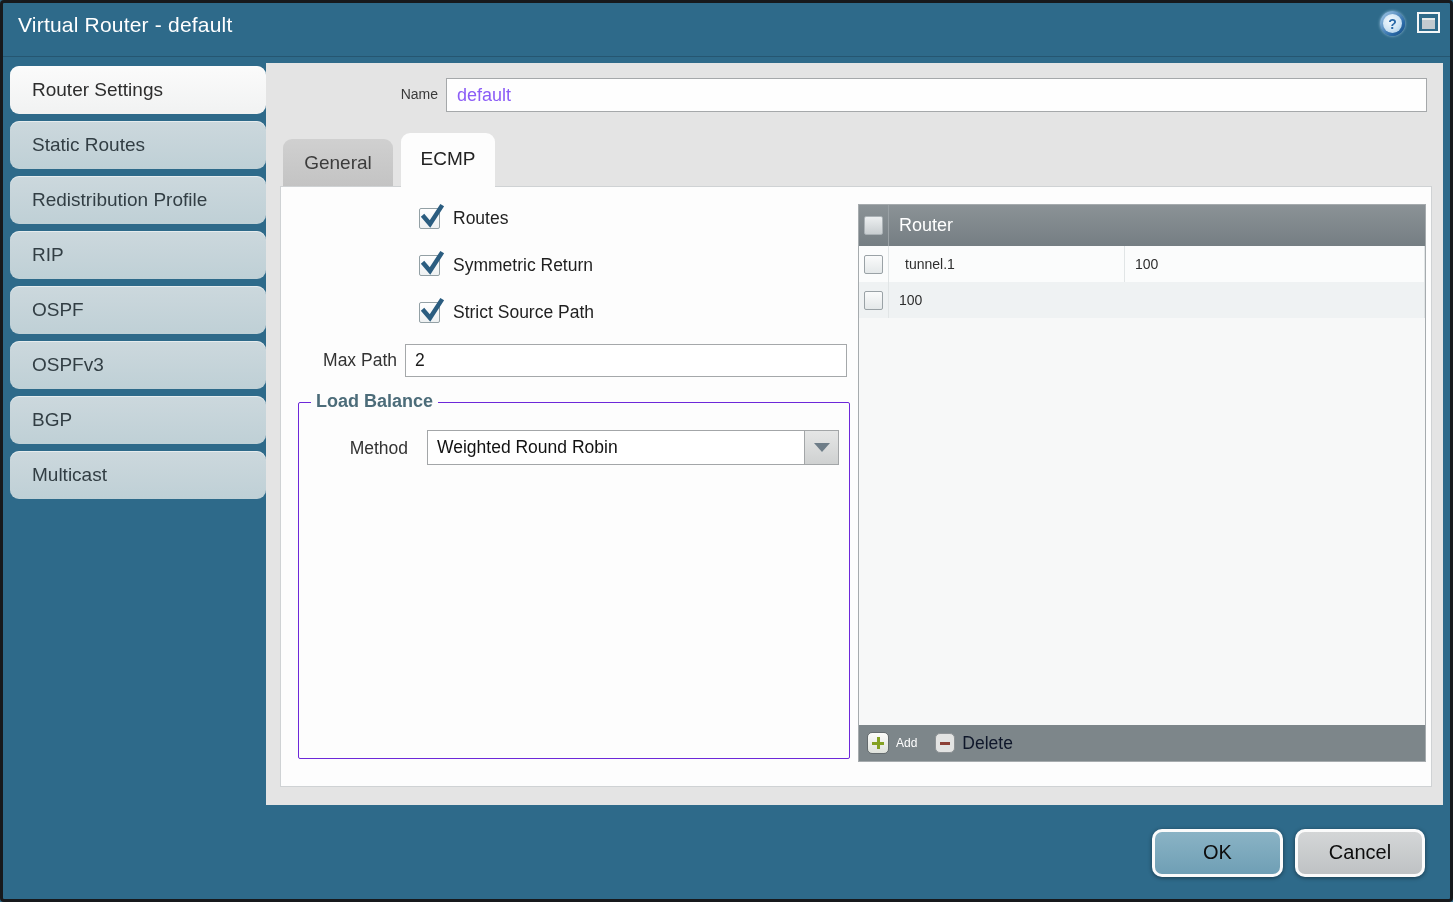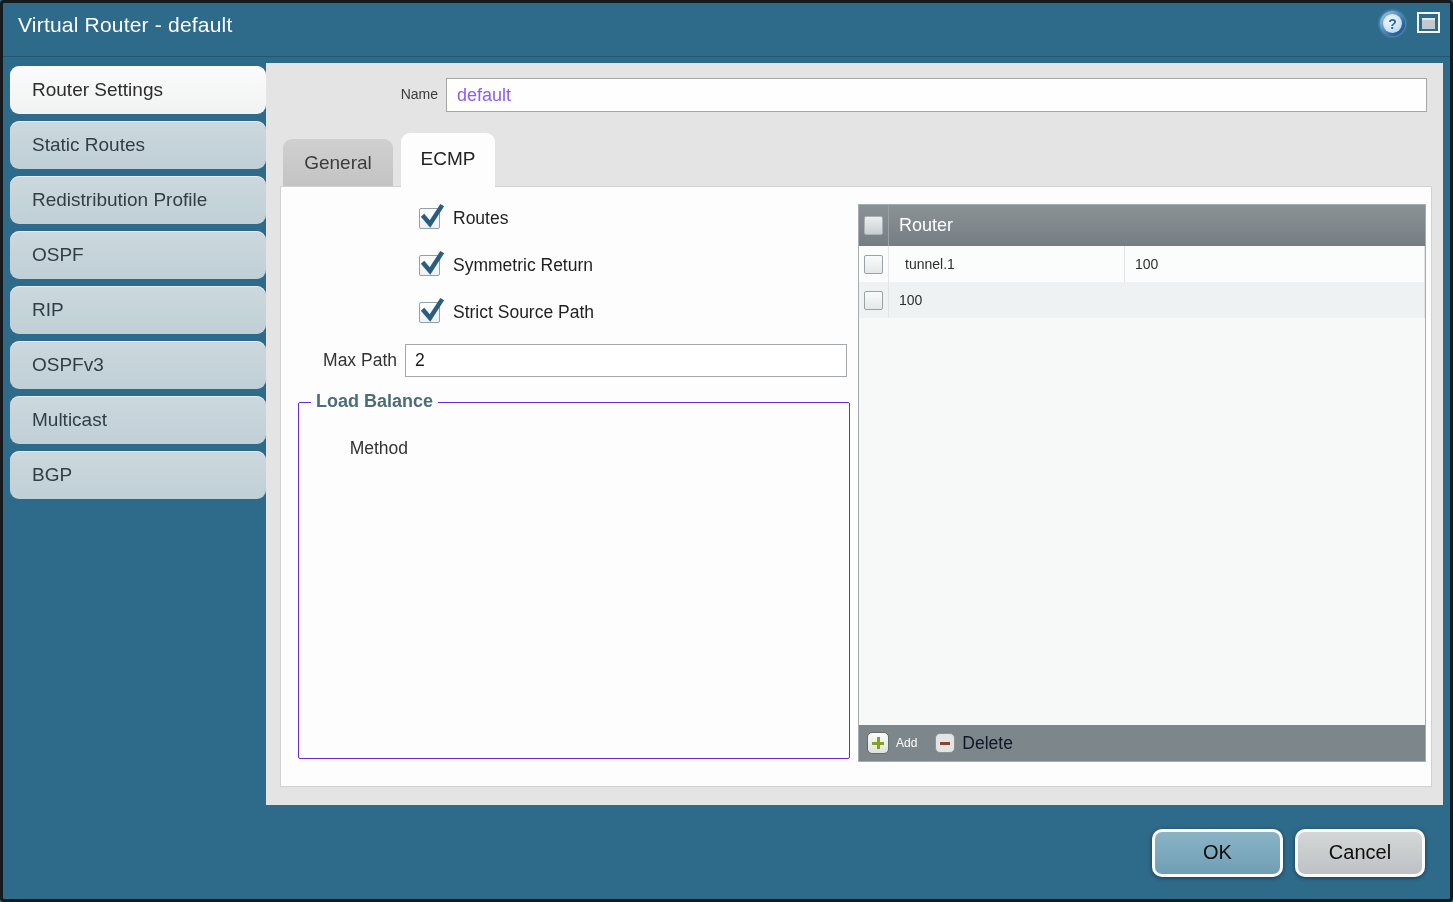--- a/index.html
+++ b/index.html
@@ -184,20 +184,26 @@
       </span>
       <span class="check-label">Strict Source Path</span>
     </div>
 
     <div class="maxpath-label">Max Path</div>
     <input class="maxpath-input" type="text" value="2" style="">
 
     <div class="lb-box">
       <div class="lb-legend">Load Balance</div>
       <div class="method-label">Method</div>
+      <div class="dropdown">
+        <div class="value">Weighted Round Robin</div>
+        <div class="btn">
+          <span class="caret"></span>
+        </div>
+      </div>
     </div>
 
     <div class="ecmp-table">
       <div class="thead">
         <div class="th col-cb">
           <span class="hdr-cb"></span>
         </div>
         <div class="th col-wt">Router</div>
       </div>
 
@@ -229,23 +235,23 @@
       </div>
     </div>
 
   </div>
 </div>
 
 <div class="sidebar">
   <div class="side-item active">Router Settings</div>
   <div class="side-item">Static Routes</div>
   <div class="side-item">Redistribution Profile</div>
+  <div class="side-item">RIP</div>
   <div class="side-item">OSPF</div>
-  <div class="side-item">RIP</div>
   <div class="side-item">OSPFv3</div>
+  <div class="side-item">BGP</div>
   <div class="side-item">Multicast</div>
-  <div class="side-item">BGP</div>
 </div>
 
 <div class="action-btn ok-btn">OK</div>
 <div class="action-btn cancel-btn">Cancel</div>
 
 <div class="frame"></div>
 
 </body></html>

